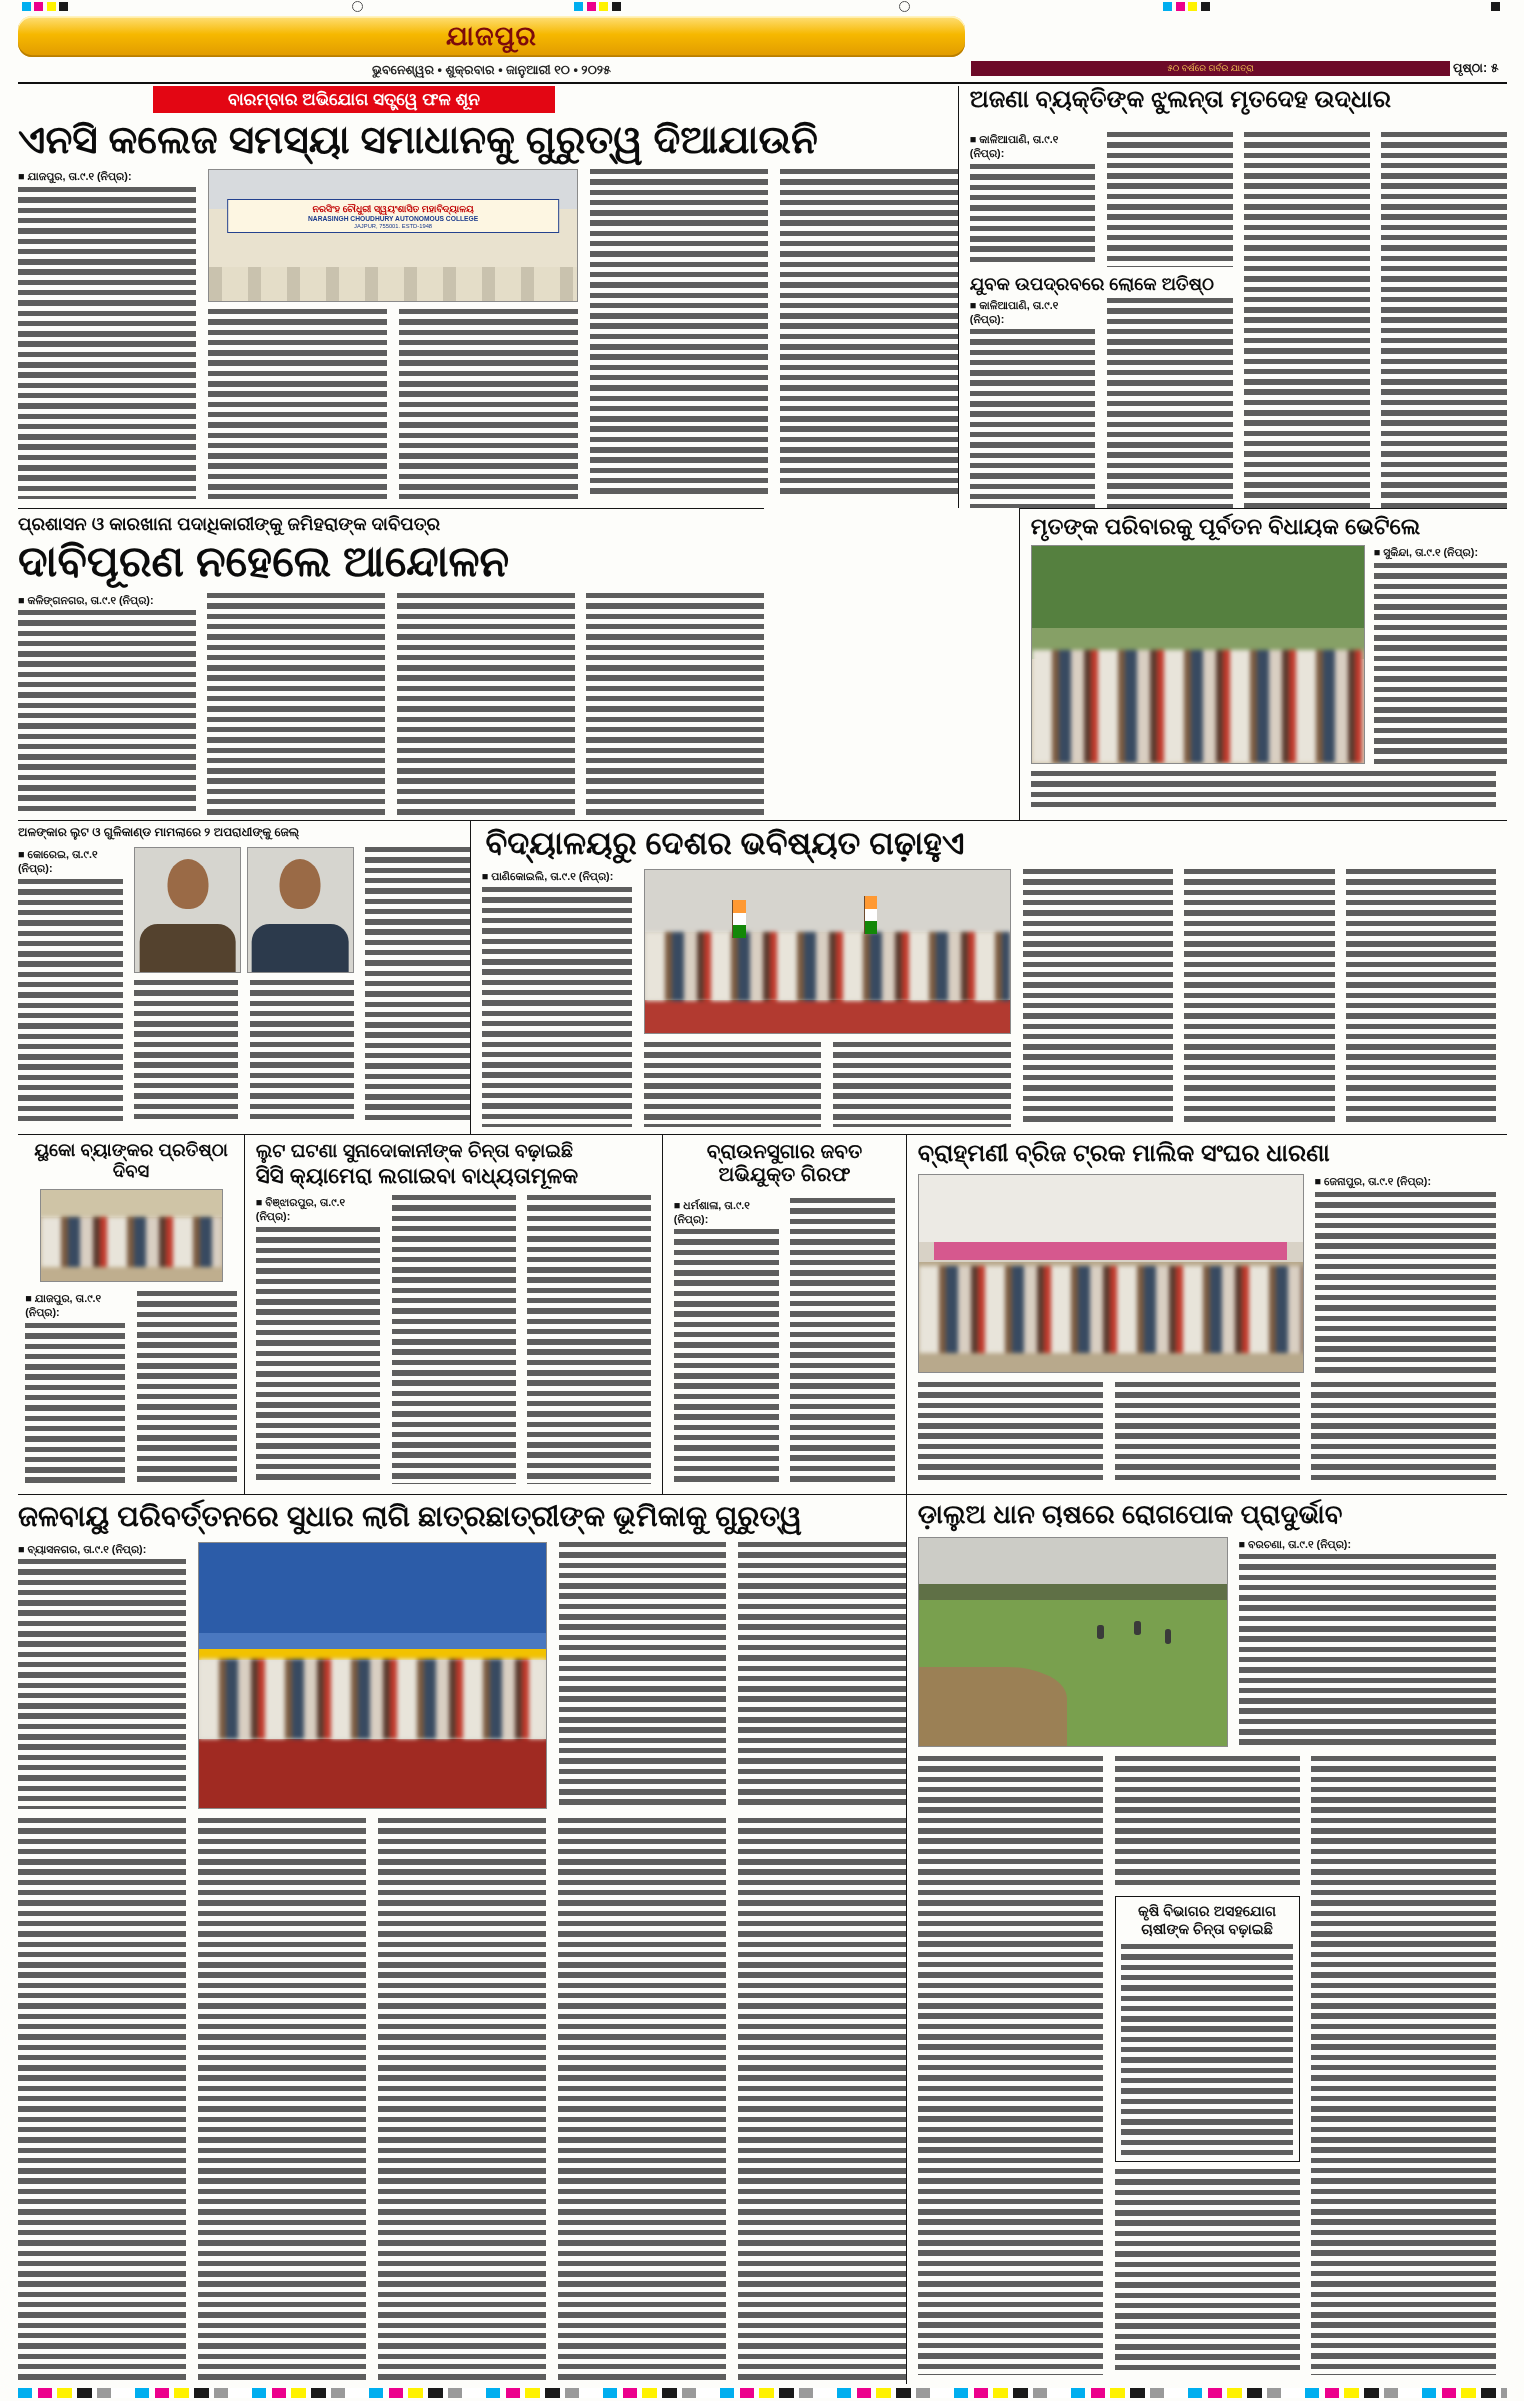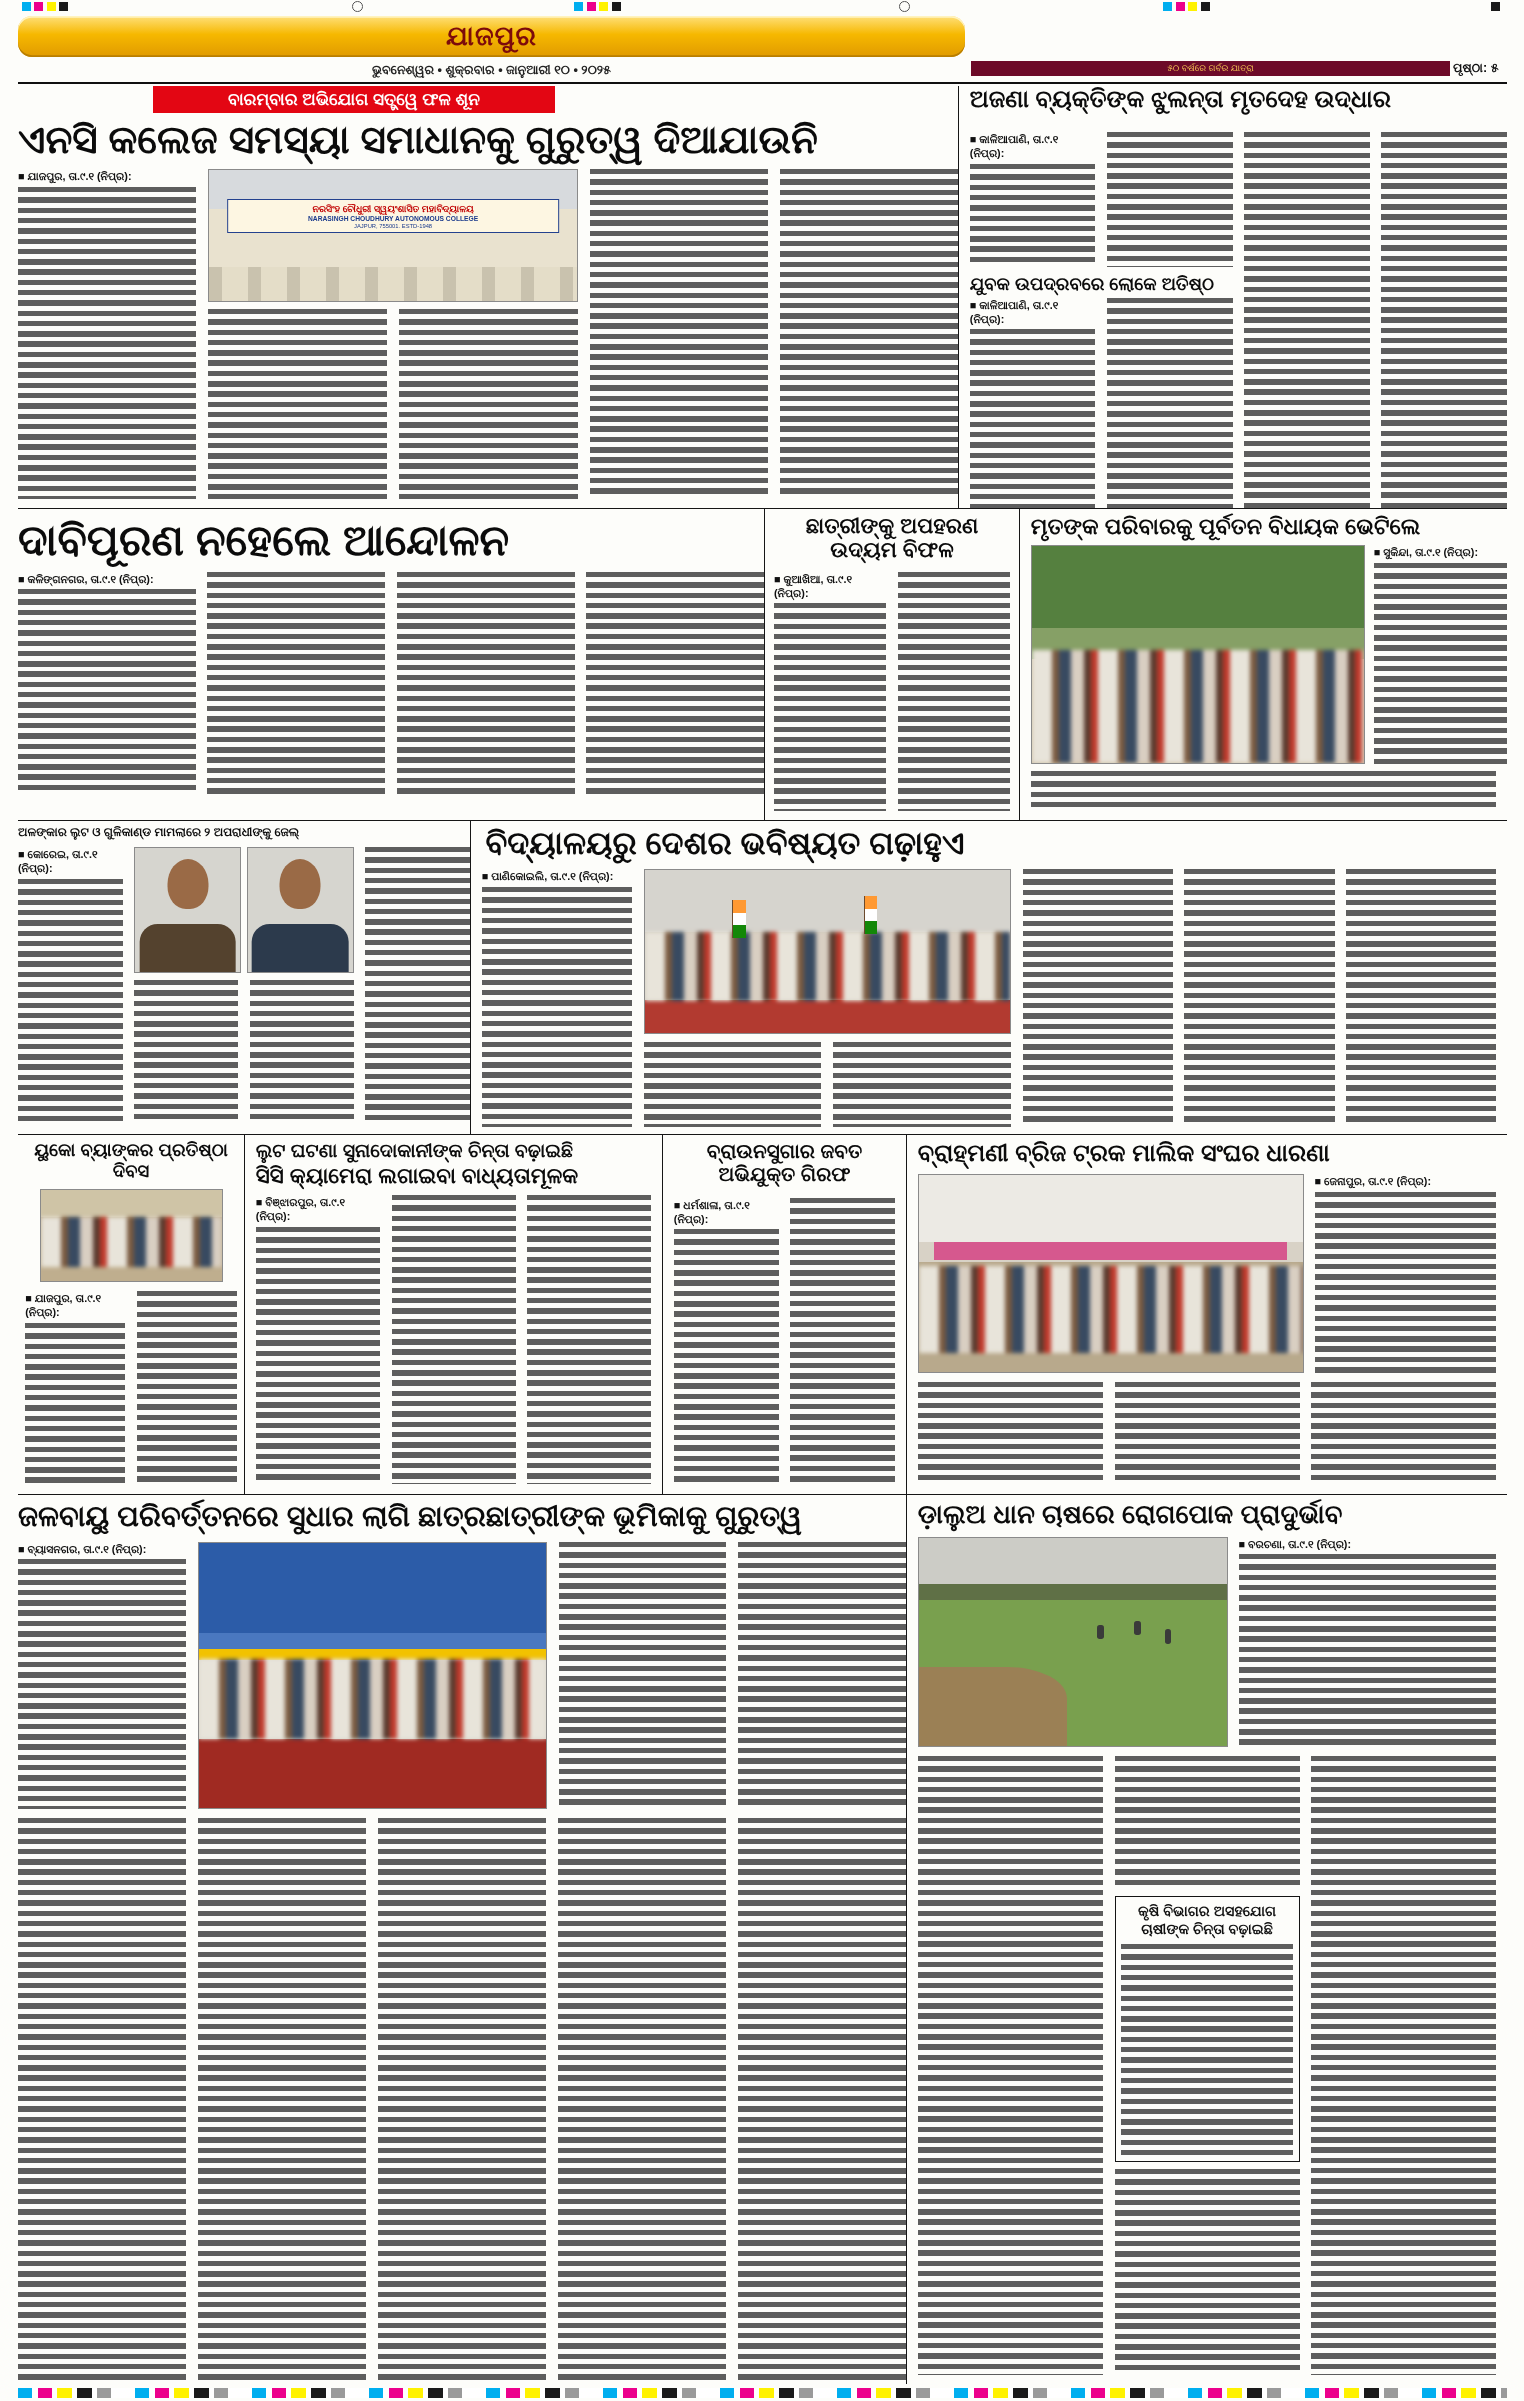--- a/index.html
+++ b/index.html
@@ -164,42 +164,33 @@
         </div>
       </div>
       <div class="cols" style="flex:1">
         <div class="col g"></div>
         <div class="col g"></div>
       </div>
     </div>
   </div>
 
   <div class="sec bt" style="left:18px;top:508px;width:746px;height:312px;padding-top:5.4px">
+    <div class="kickline">ପ୍ରଶାସନ ଓ କାରଖାନା ପଦାଧିକାରୀଙ୍କୁ ଜମିହରାଙ୍କ ଦାବିପତ୍ର</div>
     <div class="h" style="font-size:43px;margin:1.8px 0 7.2px">ଦାବିପୂରଣ ନହେଲେ ଆନ୍ଦୋଳନ</div>
     <div class="cols" style="height:222px">
       <div class="col vflex">
         <div class="by">■ କଳିଙ୍ଗନଗର, ତା.୯.୧ (ନିପ୍ର):</div>
         <div class="g fill"></div>
       </div>
       <div class="col g"></div>
       <div class="col g"></div>
       <div class="col g"></div>
     </div>
   </div>
 
-  <div class="sec bt bl" style="left:764px;top:508px;width:255px;height:312px;padding:5.4px 9px">
-    <div class="h" style="font-size:21.5px;text-align:center;height:52px">ଛାତ୍ରୀଙ୍କୁ ଅପହରଣ ଉଦ୍ୟମ ବିଫଳ</div>
-    <div class="cols" style="height:239px;margin-top:5.4px">
-      <div class="col vflex">
-        <div class="by">■ କୁଆଖିଆ, ତା.୯.୧ (ନିପ୍ର):</div>
-        <div class="g fill"></div>
-      </div>
-      <div class="col g"></div>
-    </div>
-  </div>
 
   <div class="sec bt bl" style="left:1019px;top:508px;width:488px;height:312px;padding:5.4px 0 0 10.8px">
     <div class="h" style="font-size:22.4px">ମୃତଙ୍କ ପରିବାରକୁ ପୂର୍ବତନ ବିଧାୟକ ଭେଟିଲେ</div>
     <div style="display:flex;gap:9px;height:219px;margin-top:5.4px">
       <div class="ph ph-mla" style="width:334px">
         <div class="band" style="bottom:0;height:52%"></div>
       </div>
       <div class="col vflex">
         <div class="by">■ ସୁକିନ୍ଦା, ତା.୯.୧ (ନିପ୍ର):</div>
         <div class="g fill"></div>

